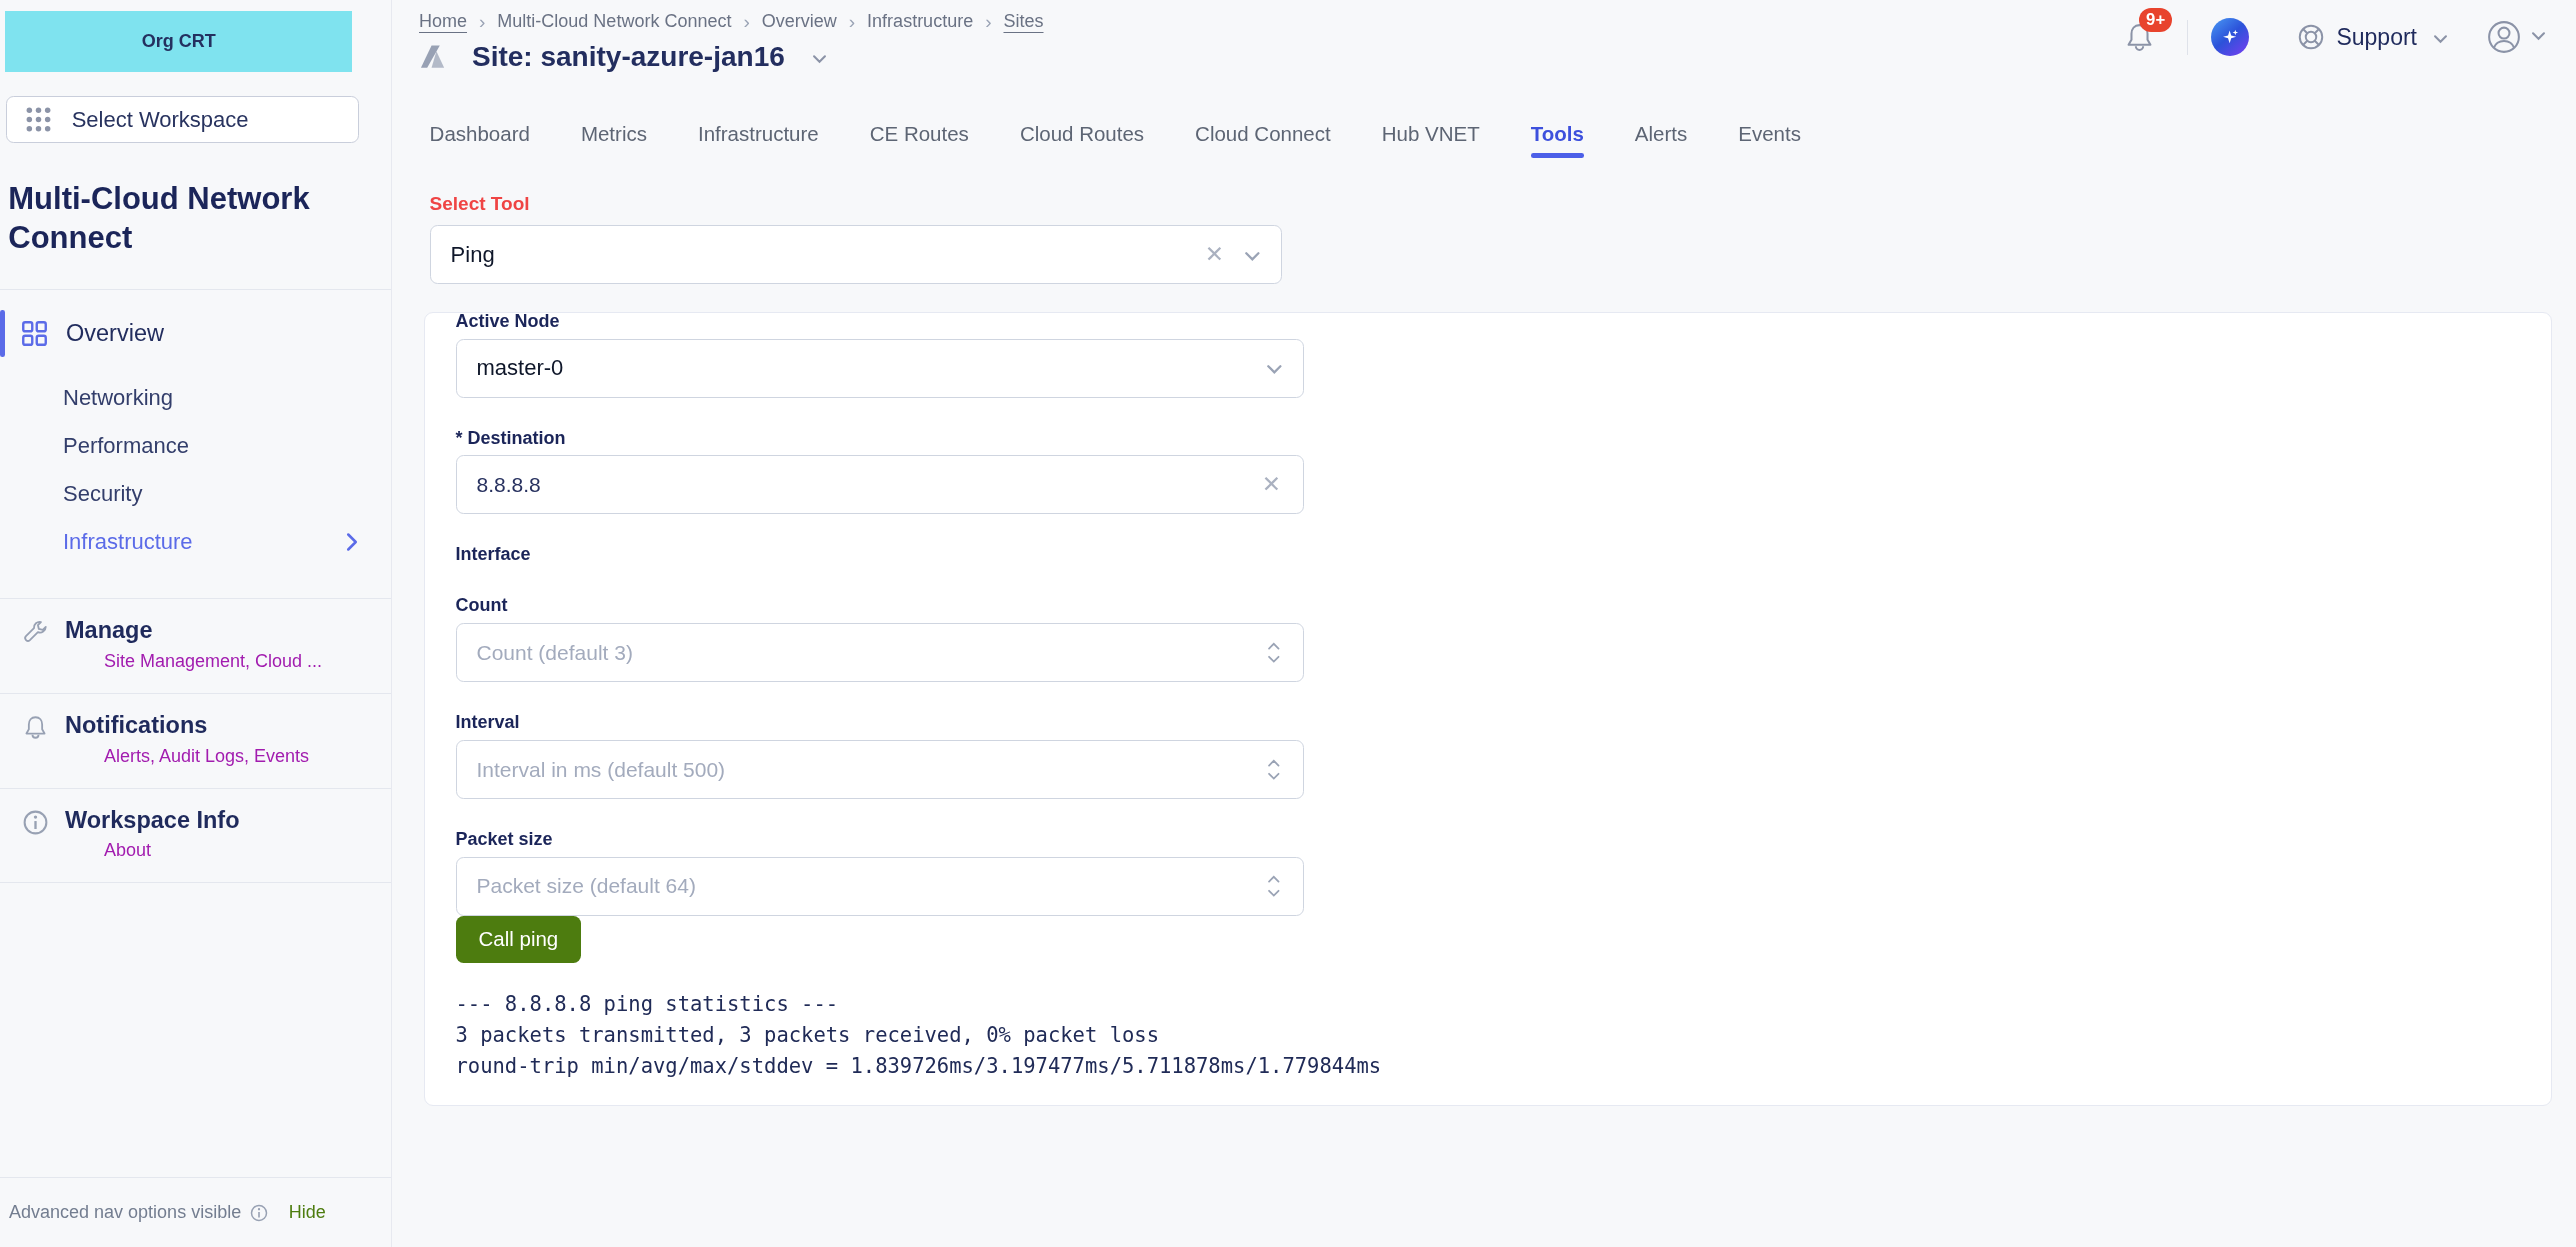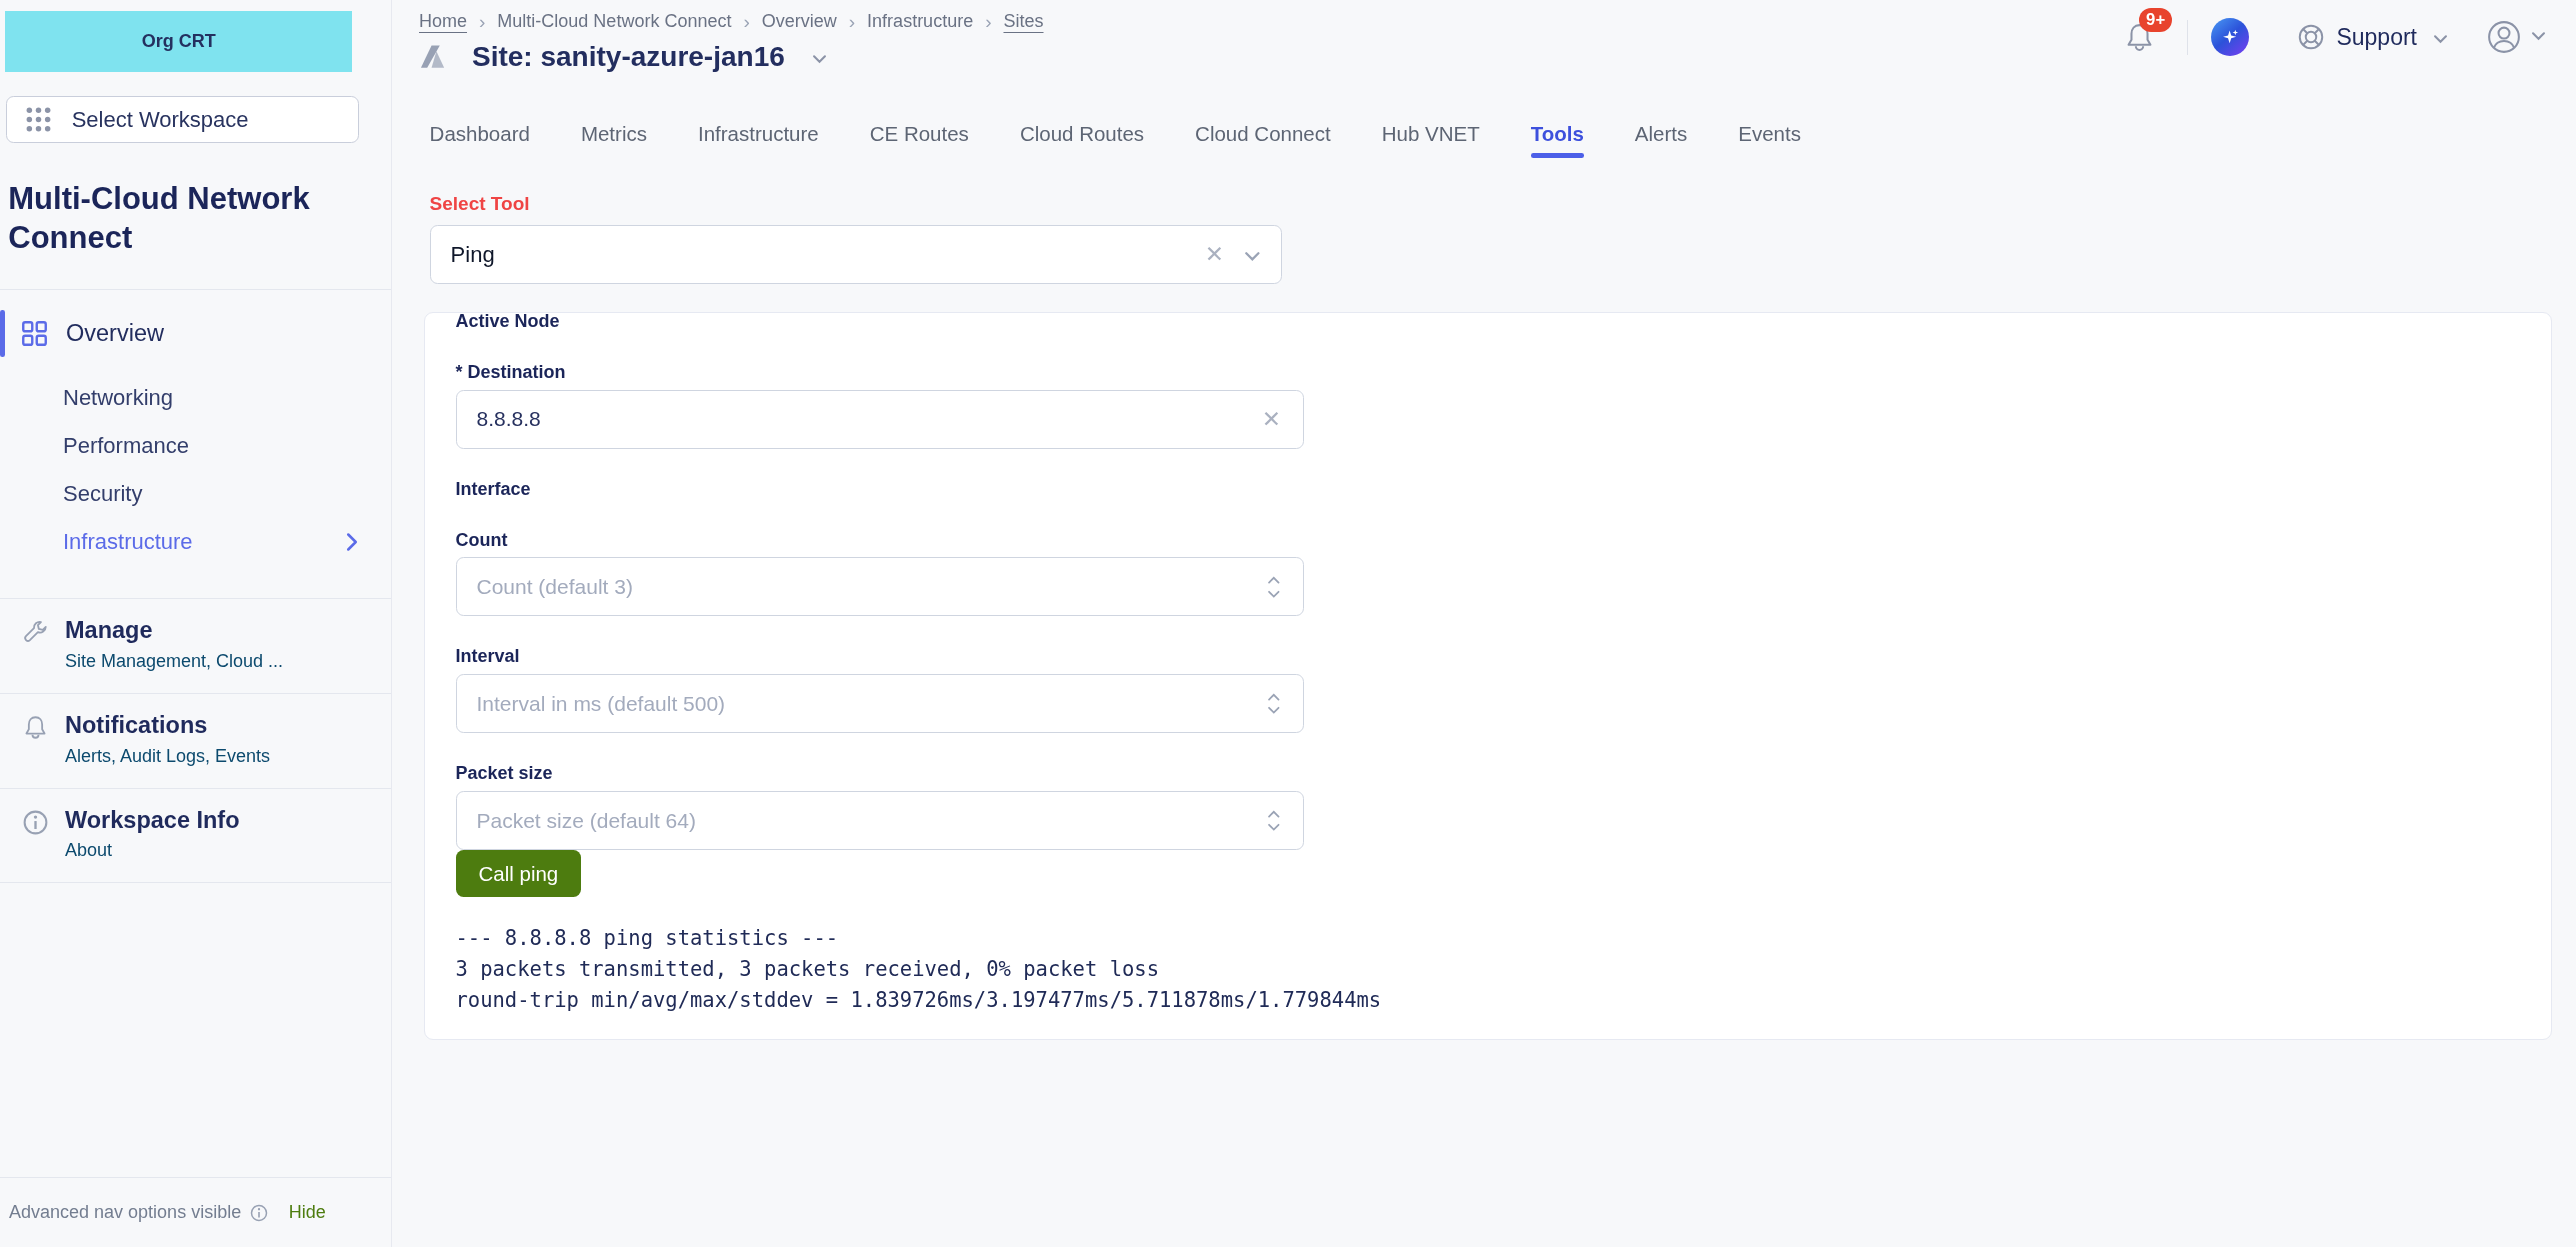--- a/index.html
+++ b/index.html
@@ -19,21 +19,21 @@
   .nav-accent{position:absolute;left:0;top:0;width:4.5px;height:47px;background:#5b6be8;border-radius:2.3px;}
   .nav-overview .nav-label{font-size:23.5px;color:#222d5e;font-weight:500;}
   .subnav{margin-top:16.7px;}
   .subnav-item{height:48px;display:flex;align-items:center;justify-content:space-between;padding:0 33px 0 63px;font-size:22px;color:#333e6b;}
   .subnav-item.active{color:#5b6be8;}
   .sections{margin-top:32px;}
   .side-section{border-top:1.5px solid #e4e7ee;padding:18px 18px 21px 21px;display:flex;gap:15px;}
   .side-section.last{border-bottom:1.5px solid #e4e7ee;}
   .sec-icon{width:29px;flex:none;margin-top:1.5px;}
   .sec-label{font-size:23.5px;font-weight:600;color:#1f2a5c;}
-  .sec-sub{font-size:18px;color:#0c4a6e;margin-top:6.8px;}
+  .sec-sub{font-size:18px;color:#a21caf;margin-top:6.8px;margin-left:39px;}
   .side-footer{margin-top:auto;border-top:1.5px solid #e4e7ee;height:70px;display:flex;align-items:center;padding-left:9px;font-size:18px;color:#737d90;box-sizing:border-box;}
   .side-footer .hide-link{color:#4d7c0f;margin-left:20px;}
   .side-footer .info-glyph{margin-left:7.6px;display:flex;}
 
   
   .main{flex:1;position:relative;padding:10.6px 0 0 27px;box-sizing:border-box;}
   .breadcrumb{display:flex;align-items:center;gap:12px;font-size:18px;color:#6a7284;}
   .crumb{white-space:nowrap;}
   .crumb.link{text-decoration:underline;text-underline-offset:4.5px;}
   .crumb-sep{color:#9aa3b5;font-size:19px;}
@@ -270,20 +270,28 @@
       <span class="chev-down">
         <svg width="16.7" height="10.6" viewBox="0 0 22 14" fill="none" stroke="#9aa3b5" stroke-width="3" stroke-linecap="round">
             <path d="M3 3l8 8 8-8"></path>
           </svg>
       </span>
     </div>
 
     <div class="card">
 
       <div class="f-label first">Active Node</div>
+      <div class="field-box f-wrap">
+        <span class="box-value">master-0</span>
+        <span class="chev-down">
+          <svg width="16.7" height="10.6" viewBox="0 0 22 14" fill="none" stroke="#9aa3b5" stroke-width="3" stroke-linecap="round">
+              <path d="M3 3l8 8 8-8"></path>
+            </svg>
+        </span>
+      </div>
 
       <div class="f-label">* Destination</div>
       <div class="field-box f-wrap">
         <input class="f-input" value="8.8.8.8" style="">
         <span class="xmark solo">✕</span>
       </div>
 
       <div class="f-label">Interface</div>
 
       <div class="f-label">Count</div>

